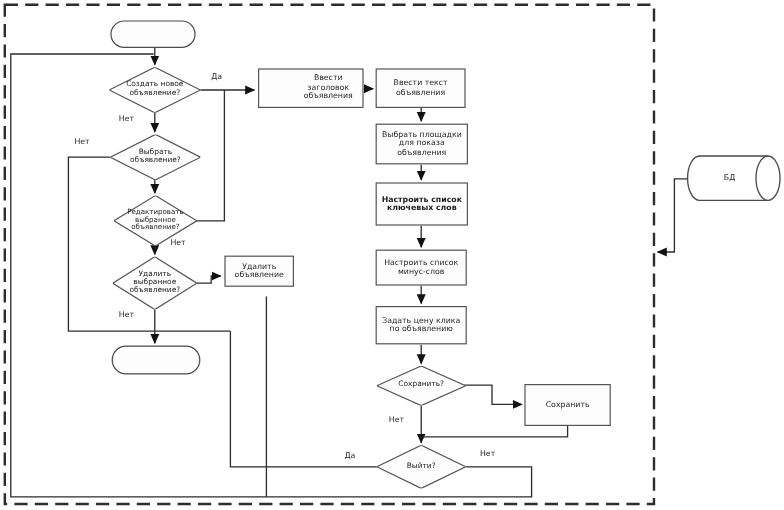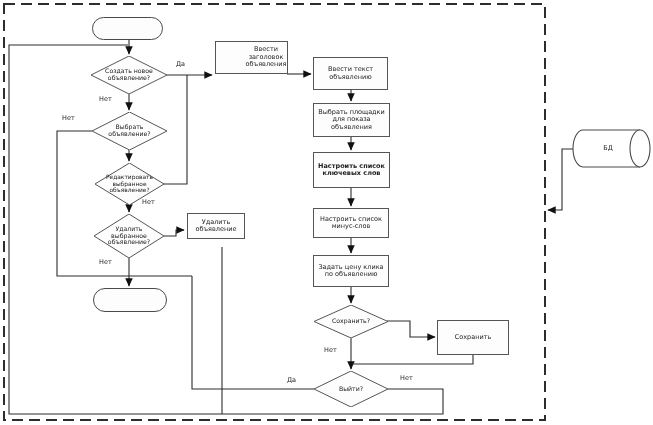--- a/index.html
+++ b/index.html
@@ -97,25 +97,25 @@
       </svg>
     <div class="dlabel">Сохранить?</div>
   </div>
   <div class="node diamond" style="left:314px;top:371px;width:74px;height:36px;">
     <svg width="74" height="36">
         <polygon points="37,0 74,18 37,36 0,18" fill="#fdfdfd" stroke="#555" stroke-width="1"></polygon>
       </svg>
     <div class="dlabel">Выйти?</div>
   </div>
 
-  <div class="node proc" style="left:215px;top:41px;width:73px;height:33px;padding-left:32px;">
+  <div class="node proc" style="left:215px;top:57px;width:88px;height:33px;padding-left:32px;">
     <span>Ввести заголовок объявления</span>
   </div>
   <div class="node proc" style="left:313px;top:57px;width:75px;height:33px;">
-    <span>Ввести текст объявлению</span>
+    <span>Ввести текст объявления</span>
   </div>
   <div class="node proc" style="left:313px;top:103px;width:77px;height:34px;">
     <span>Выбрать площадки для показа объявления</span>
   </div>
   <div class="node proc" style="left:313px;top:152px;width:77px;height:36px;font-weight:bold;">
     <span>Настроить список ключевых слов</span>
   </div>
   <div class="node proc" style="left:313px;top:208px;width:76px;height:30px;text-align:center;">
     <span>Настроить список минус-слов</span>
   </div>

